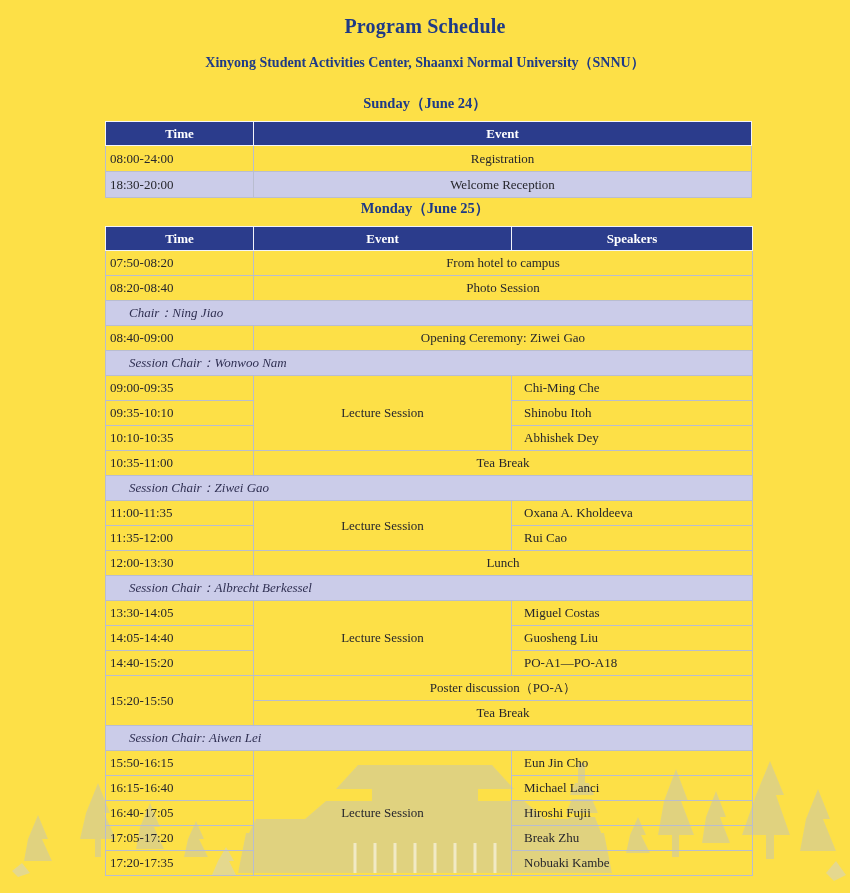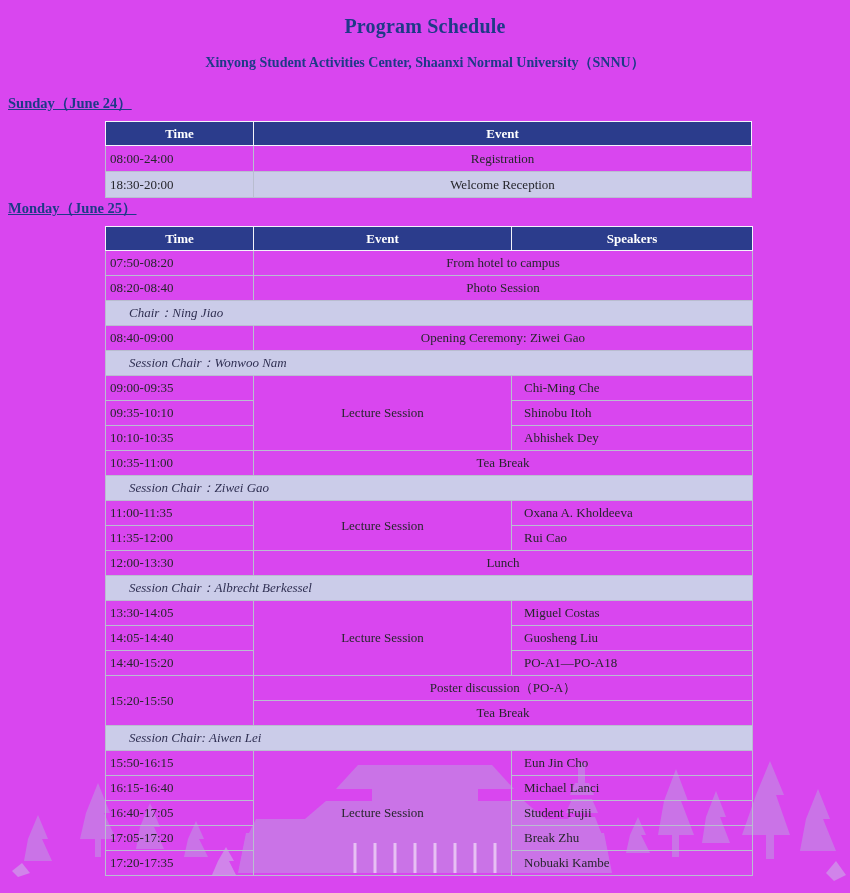--- a/index.html
+++ b/index.html
@@ -1,36 +1,36 @@
 <!DOCTYPE html>
 <html><head>
 <meta charset="utf-8">
 <style>
   html,body{margin:0;padding:0;background:#ffffff;}
   .canvas{
     position:relative;
     width:850px;height:893px;
-    background:#d946ef;
+    background:#fde047;
     overflow:hidden;
     font-family:"Liberation Serif","DejaVu Serif",serif;
   }
   .watermark{position:absolute;left:0;bottom:0;z-index:0;}
   .content{position:relative;z-index:2;}
 
   .page-title{
     margin:15px 0 0 0;text-align:center;
     font-size:20px;font-weight:bold;color:#1e3a87;letter-spacing:.2px;
   }
   .page-subtitle{
     margin:16px 0 0 0;text-align:center;
     font-size:14px;font-weight:bold;color:#1e3a87;
   }
   .day-heading{
-    margin:8px;text-align:left;
-    font-size:14.5px;font-weight:bold;color:#1e3a87;text-decoration:underline;
+    margin:8px;text-align:center;
+    font-size:14.5px;font-weight:bold;color:#1e3a87;
   }
   #sunday-heading{margin-top:22px;}
   #monday-heading{margin-top:1px;}
 
   table.schedule{
     width:647px;margin:3px 0 0 105px;
     border-collapse:collapse;table-layout:fixed;
   }
   #monday-table{margin-top:2px;}
   .schedule th{
@@ -241,21 +241,21 @@
             <td class="time">15:50-16:15</td>
             <td rowspan="5" class="session">Lecture Session</td>
             <td class="speaker">Eun Jin Cho</td>
           </tr>
           <tr>
             <td class="time">16:15-16:40</td>
             <td class="speaker">Michael Lanci</td>
           </tr>
           <tr>
             <td class="time">16:40-17:05</td>
-            <td class="speaker">Student Fujii</td>
+            <td class="speaker">Hiroshi Fujii</td>
           </tr>
           <tr>
             <td class="time">17:05-17:20</td>
             <td class="speaker">Break Zhu</td>
           </tr>
           <tr>
             <td class="time">17:20-17:35</td>
             <td class="speaker">Nobuaki Kambe</td>
           </tr>
         </tbody>

